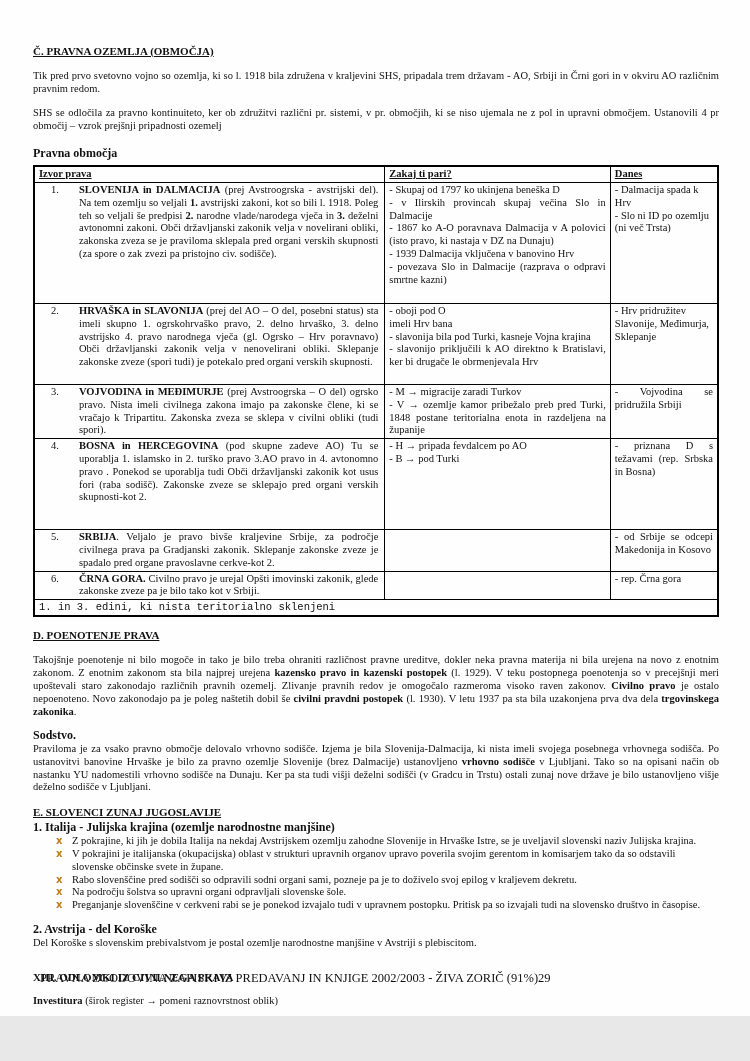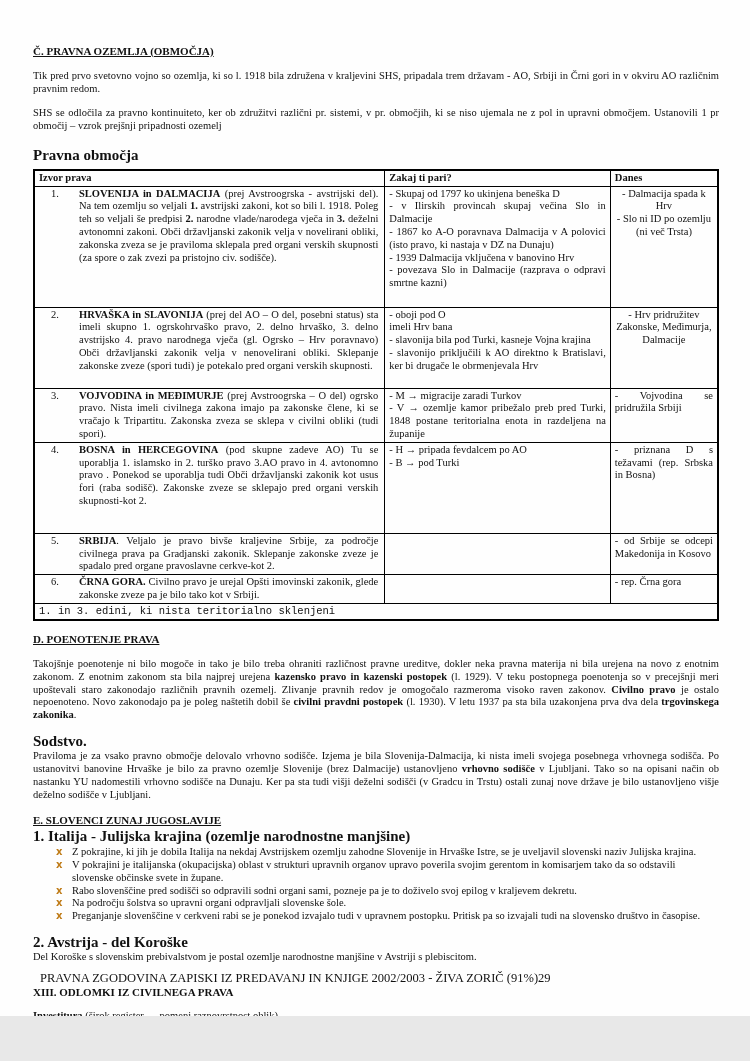--- a/index.html
+++ b/index.html
@@ -8,37 +8,37 @@
     width:750px;height:1016px;
     background:#fefefe;
     font-family:"Liberation Serif","DejaVu Serif",serif;
     font-size:10.5px;line-height:1.22;color:#111;
     box-sizing:border-box;
     padding:45px 31px 0 33px;
     overflow:hidden;
   }
   .bold{font-weight:bold;}
   .h-u{font-weight:bold;text-decoration:underline;margin:0 0 12px 0;font-size:11px;}
-  .h-b{font-weight:bold;margin:0;font-size:15px;}
+  .h-b{font-weight:bold;margin:0;font-size:12px;}
   p.just{margin:0 0 11px 0;text-align:justify;}
   p.plain{margin:0;}
 
   
   table.law{border-collapse:collapse;width:686px;table-layout:fixed;margin-top:5px;}
   table.law td{border:1px solid #000;vertical-align:top;padding:1px 4px;}
   table.law{border:2px solid #000;}
-  td.hdr{font-weight:bold;padding:1px 4px;}
+  td.hdr{font-weight:bold;padding:1px 4px;text-decoration:underline;}
   .cw1{width:52%;} .cw2{width:33%;} .cw3{width:15%;}
   td.c1cell{padding:2px 4px 4px 0;}
   .c1flex{display:flex;}
   .c1num{width:40px;flex-shrink:0;text-align:left;padding-left:12px;box-sizing:border-box;}
   .c1txt{flex:1;text-align:justify;padding-right:2px;}
   .c2cell{padding:2px 4px;}
   .c2cell .cell-line{text-align:justify;}
-  .c3-center{text-align:center;}
+  .c3-center{}
   .c3-just .cell-line{text-align:justify;}
   .c3-left{text-align:left;}
   tr.r1 td{height:118px;}
   tr.r2 td{height:78px;}
   tr.r4 td{height:88px;}
   td.tfoot{padding:1px 2px;font-family:Liberation Mono, monospace;} .gap10{height:10px;} .gap12{height:12px;}
 
   
   .blist{margin:1px 0 0 0;}
   .brow{display:flex;margin:0;}
@@ -54,21 +54,21 @@
     font-size:12.5px;
   }
 </style>
 </head>
 <body>
 
 <div class="page">
 
   <div class="h-u">Č. PRAVNA OZEMLJA (OBMOČJA)</div>
   <p class="just">Tik pred prvo svetovno vojno so ozemlja, ki so l. 1918 bila združena v kraljevini SHS, pripadala trem državam - AO, Srbiji in Črni gori in v okviru AO različnim pravnim redom.</p>
-  <p class="just" style="margin-bottom:13px">SHS se odločila za pravno kontinuiteto, ker ob združitvi različni pr. sistemi, v pr. območjih, ki se niso ujemala ne z pol in upravni območjem. Ustanovili 1 pr območij – vzrok prejšnji pripadnosti ozemelj</p>
+  <p class="just" style="margin-bottom:13px">SHS se odločila za pravno kontinuiteto, ker ob združitvi različni pr. sistemi, v pr. območjih, ki se niso ujemala ne z pol in upravni območjem. Ustanovili 4 pr območij – vzrok prejšnji pripadnosti ozemelj</p>
   <div class="h-b">Pravna območja</div>
 
   <table class="law">
     <tbody>
         <tr>
       <td class="hdr cw1">Izvor prava</td>
       <td class="hdr cw2">Zakaj ti pari?</td>
       <td class="hdr cw3">Danes</td>
     </tr>
 
@@ -99,21 +99,21 @@
           <div class="c1txt"><span class="bold">HRVAŠKA in SLAVONIJA</span><span> (prej del AO – O del, posebni status) sta imeli skupno 1. ogrskohrvaško pravo, 2. delno hrvaško, 3. delno avstrijsko 4. pravo narodnega vječa (gl. Ogrsko – Hrv poravnavo) Obči državljanski zakonik velja v nenovelirani obliki. Sklepanje zakonske zveze (spori tudi) je potekalo pred organi verskih skupnosti.</span></div>
         </div>
       </td>
       <td class="c2cell">
             <div class="cell-line">- oboji pod O</div>
             <div class="cell-line">imeli Hrv bana</div>
             <div class="cell-line">- slavonija bila pod Turki, kasneje Vojna krajina</div>
             <div class="cell-line">- slavonijo priključili k AO direktno k Bratislavi, ker bi drugače le obrmenjevala Hrv</div>
           </td>
       <td class="c3-center">
-            <div class="cell-line">- Hrv pridružitev Zakonske, Međimurja, Dalmacije</div>
+            <div class="cell-line">- Hrv pridružitev Slavonije, Međimurja, Sklepanje</div>
           </td>
     </tr>
 
     <tr>
       <td class="c1cell">
         <div class="c1flex">
           <span class="c1num">3.</span>
           <div class="c1txt"><span class="bold">VOJVODINA in MEĐIMURJE</span><span>  (prej Avstroogrska – O del) ogrsko pravo. Nista imeli civilnega zakona imajo pa zakonske člene, ki se vračajo k Tripartitu. Zakonska zveza se sklepa v civilni obliki (tudi spori).</span></div>
         </div>
       </td>

